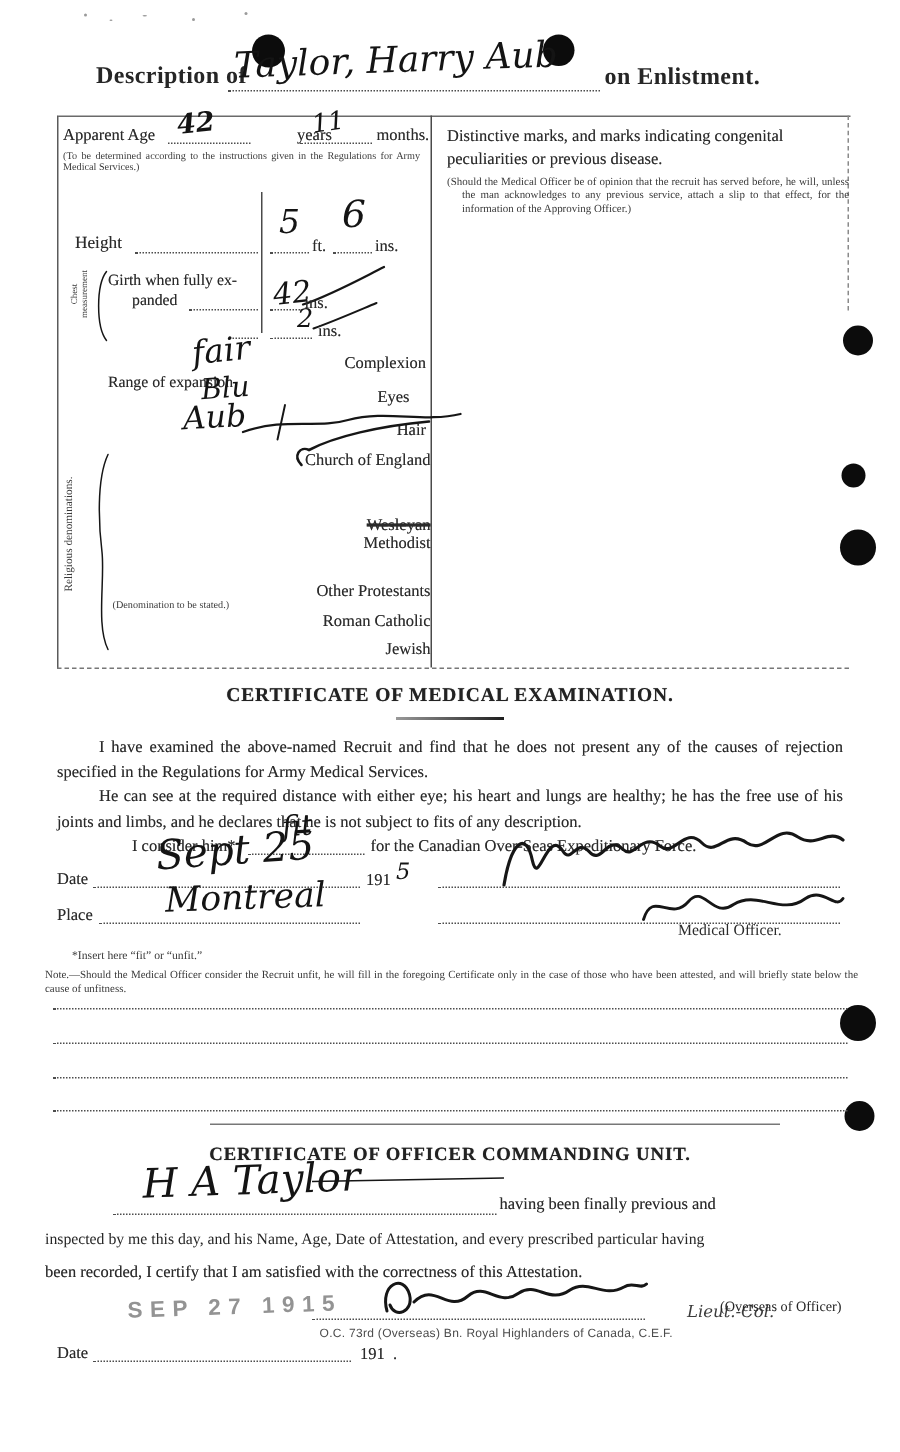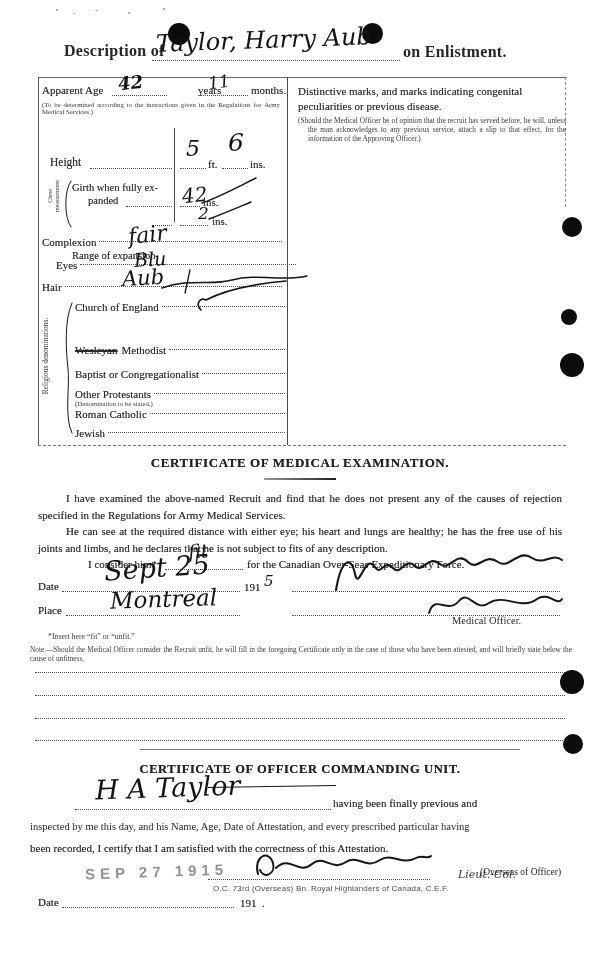--- a/index.html
+++ b/index.html
@@ -8,21 +8,21 @@
   .abs{position:absolute;}
   .p{font-size:11px;color:#2b2b2b;text-shadow:0 0 .4px rgba(40,40,40,.55);}
   .p105{font-size:10.5px;}
   .small{font-size:7.3px;line-height:1.25;color:#3a3a3a;}
   .tiny{font-size:6.8px;color:#3a3a3a;}
   .bold{font-weight:bold;}
   .title{font-weight:bold;font-size:13px;letter-spacing:.6px;color:#222;text-shadow:0 0 .5px rgba(0,0,0,.6);}
   .hw{font-family:"DejaVu Serif", serif;font-style:italic;color:#141414;white-space:nowrap;}
   .leader{border-bottom:1.3px dotted #4d4d4d;height:11px;}
   .leader-flex{flex:1;border-bottom:1.3px dotted #4d4d4d;margin:0 2px 1px 3px;}
-  .row{display:flex;align-items:center;}
+  .row{display:flex;align-items:flex-end;flex-direction:column;}
   .vline{width:1px;background:#4a4a4a;}
   .struck{text-decoration:line-through;text-decoration-thickness:2px;}
   .dot{position:absolute;background:#0c0c0c;border-radius:50%;}
   .speck{position:absolute;background:#9a9a9a;border-radius:50%;}
   .vlabel{position:absolute;transform:rotate(-90deg);transform-origin:left top;
           text-align:center;color:#3a3a3a;line-height:1.15;}
   .stamp{font-family:"Liberation Sans", sans-serif;font-weight:bold;color:#939393;
          letter-spacing:5px;font-size:15px;transform:rotate(-2deg);}
   .stampline{font-family:"Liberation Sans", sans-serif;color:#4c4c4c;font-size:8px;letter-spacing:.2px;text-align:center;}
   svg{overflow:visible;}
@@ -97,21 +97,21 @@
     <path class="ink" d="M2,19 C16,14 32,7 44,2" stroke-width="1.4"></path>
   </svg>
   <div class="abs p" style="left:212px;top:215px;">ins.</div>
 
   <div class="abs row" style="left:42px;top:236px;width:242px;">
     <span class="p">Complexion</span>
     <span class="leader-flex"></span>
   </div>
   <div class="abs hw" style="left:128px;top:222px;font-size:22px;transform:rotate(-6deg);">fair</div>
 
-  <div class="abs row" style="left:56px;top:259px;width:242px;">
+  <div class="abs row" style="left:31px;top:259px;width:242px;">
     <span class="p">Eyes</span>
     <span class="leader-flex"></span>
   </div>
   <div class="abs hw" style="left:134px;top:248px;font-size:19px;transform:rotate(-4deg);">Blu</div>
 
   <div class="abs row" style="left:42px;top:281px;width:242px;">
     <span class="p">Hair</span>
     <span class="leader-flex"></span>
   </div>
   <div class="abs hw" style="left:122px;top:266px;font-size:21px;transform:rotate(-3deg);">Aub</div>
@@ -133,24 +133,20 @@
     <path class="ink" d="M8,32 C2,26 7,19 13,22 C30,13 60,6 93,3" stroke-width="1.7"></path>
   </svg>
 
 
   <div class="abs row" style="left:75px;top:344px;width:212px;">
     <span class="p struck">Wesleyan</span>
     <span class="p" style="margin-left:4px;">Methodist</span>
     <span class="leader-flex"></span>
   </div>
 
-  <div class="abs row" style="left:75px;top:368px;width:212px;">
-    <span class="p">Baptist or Congregationalist</span>
-    <span class="leader-flex"></span>
-  </div>
 
   <div class="abs row" style="left:75px;top:388px;width:212px;">
     <span class="p">Other Protestants</span>
     <span class="leader-flex"></span>
   </div>
   <div class="abs tiny" style="left:75px;top:400px;">(Denomination to be stated.)</div>
 
   <div class="abs row" style="left:75px;top:408px;width:212px;">
     <span class="p">Roman Catholic</span>
     <span class="leader-flex"></span>

